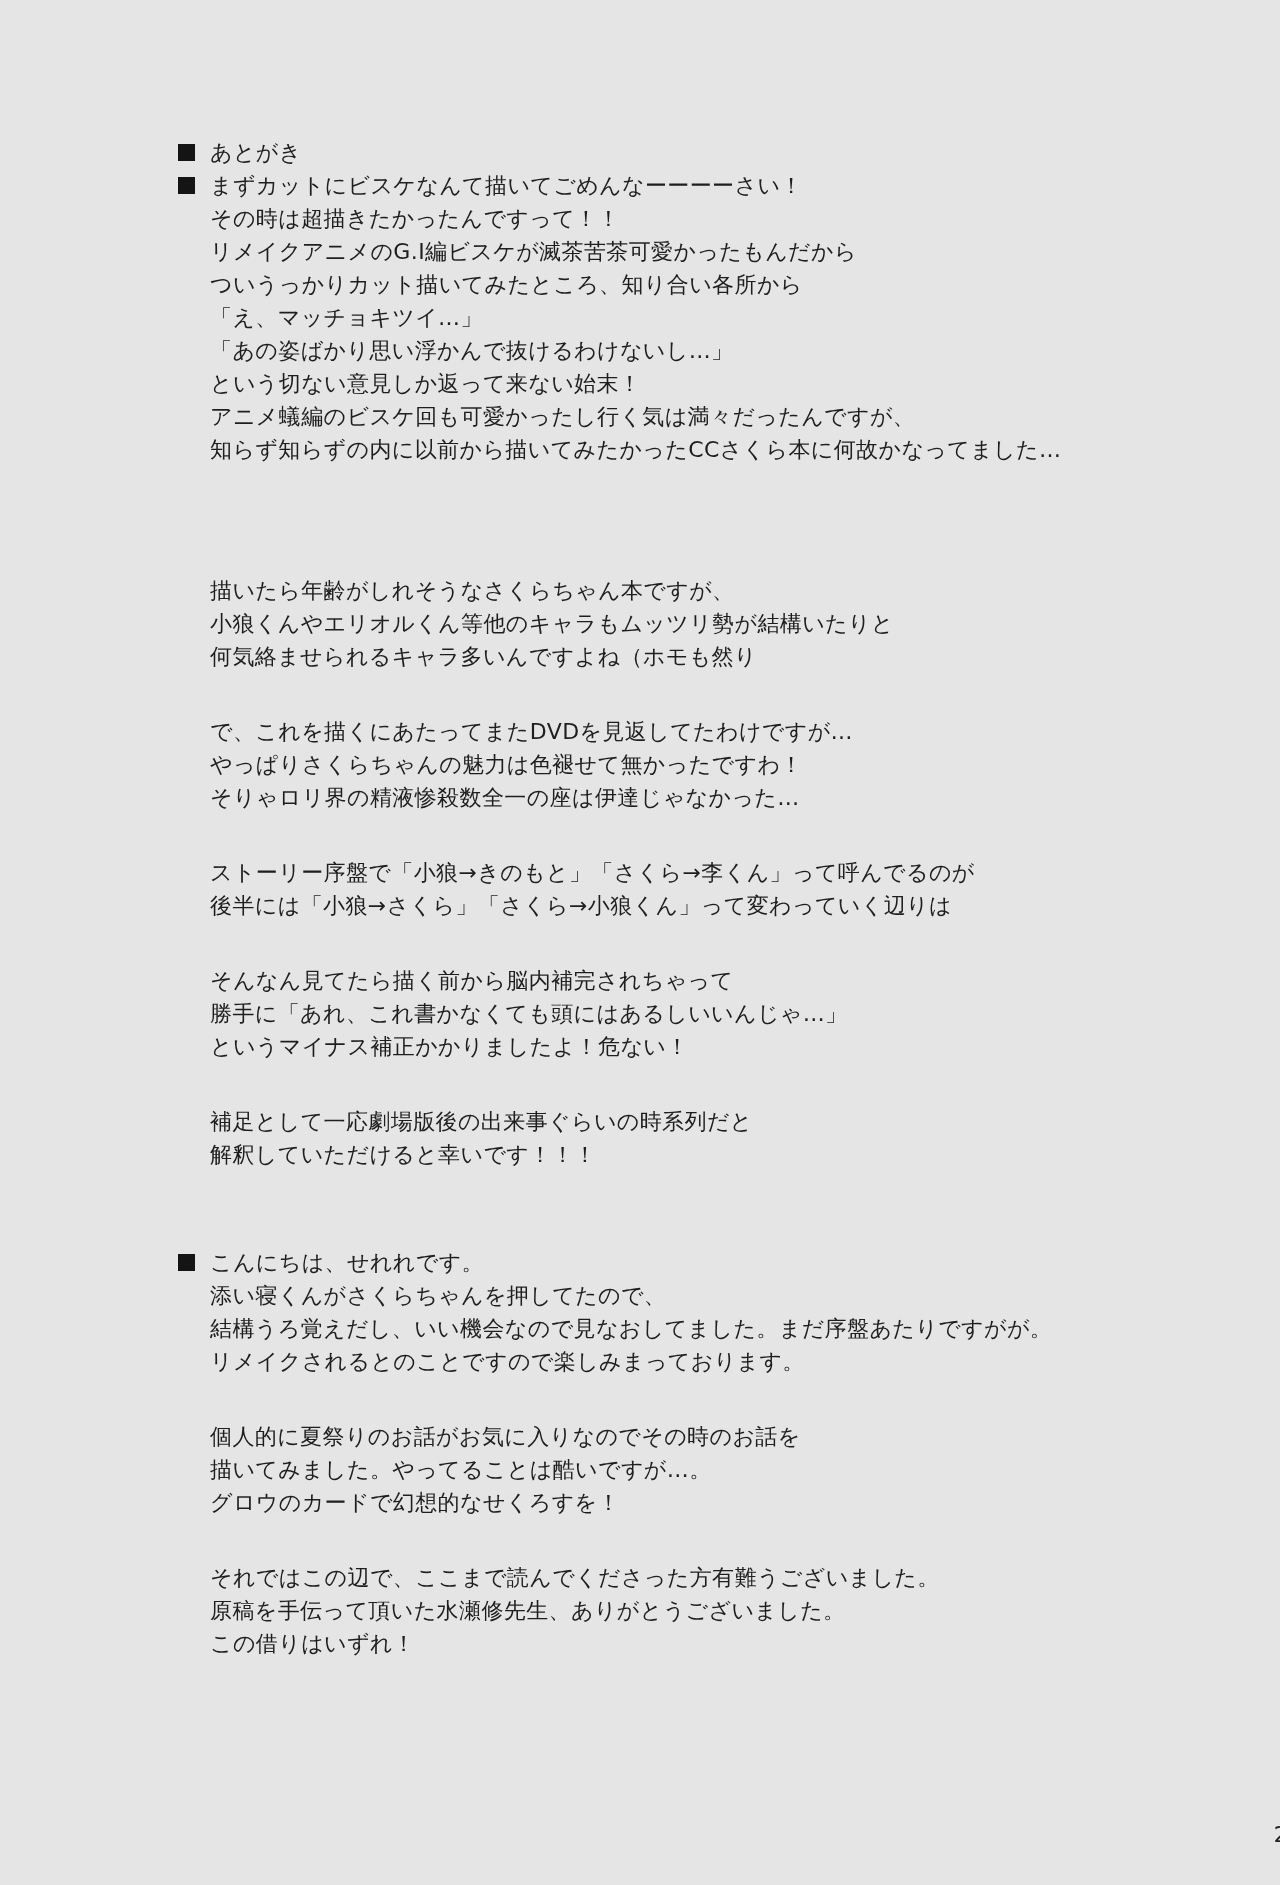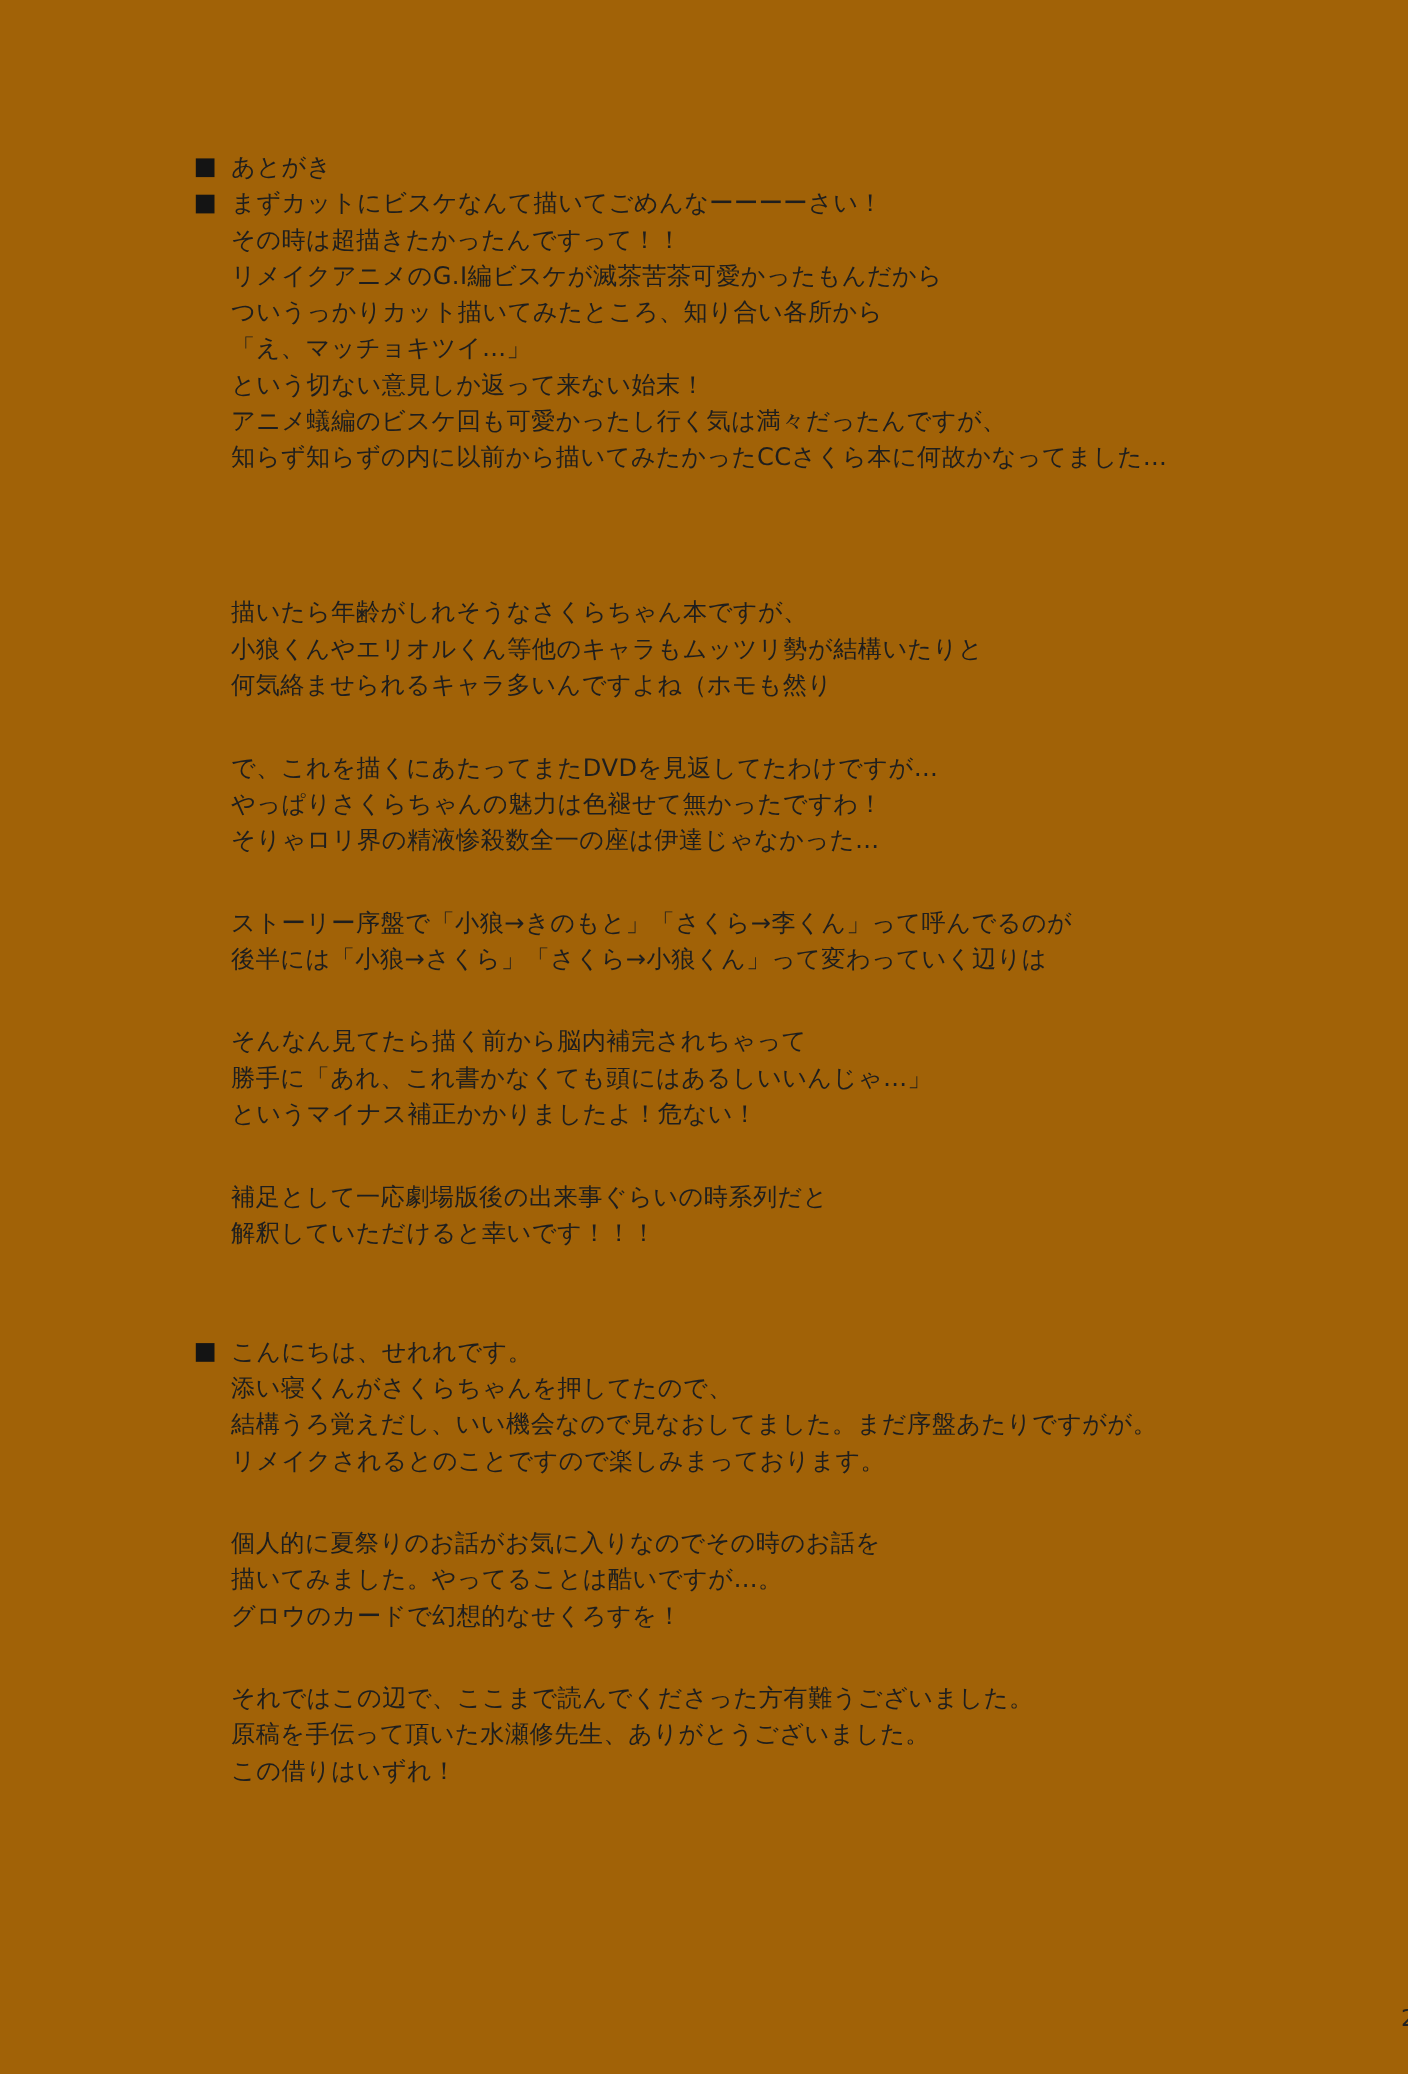--- a/index.html
+++ b/index.html
@@ -10,21 +10,21 @@
     width: 1280px;
     height: 1885px;
     position: relative;
     background: #fbfbfa;
     overflow: hidden;
     font-family: "DejaVu Sans", "Liberation Sans", sans-serif;
   }
   .page {
     position: absolute;
     inset: 0;
-    background: #a16207;
+    background: #e5e5e5;
   }
   .content {
     position: absolute;
     left: 178px;
     top: 136px;
     width: 980px;
     color: #1e1e1e;
   }
   .section {
     position: relative;
@@ -67,20 +67,21 @@
         <span class="bullet"></span>
         <div class="line">あとがき</div>
       </div>
       <div class="section gap-none">
         <span class="bullet"></span>
         <div class="line">まずカットにビスケなんて描いてごめんなーーーーさい！</div>
         <div class="line">その時は超描きたかったんですって！！</div>
         <div class="line">リメイクアニメのG.I編ビスケが滅茶苦茶可愛かったもんだから</div>
         <div class="line">ついうっかりカット描いてみたところ、知り合い各所から</div>
         <div class="line">「え、マッチョキツイ…」</div>
+        <div class="line">「あの姿ばかり思い浮かんで抜けるわけないし…」</div>
         <div class="line">という切ない意見しか返って来ない始末！</div>
         <div class="line">アニメ蟻編のビスケ回も可愛かったし行く気は満々だったんですが、</div>
         <div class="line">知らず知らずの内に以前から描いてみたかったCCさくら本に何故かなってました…</div>
       </div>
       <div class="section gap-xlarge">
         <div class="line">描いたら年齢がしれそうなさくらちゃん本ですが、</div>
         <div class="line">小狼くんやエリオルくん等他のキャラもムッツリ勢が結構いたりと</div>
         <div class="line">何気絡ませられるキャラ多いんですよね（ホモも然り</div>
       </div>
       <div class="section gap-medium">

